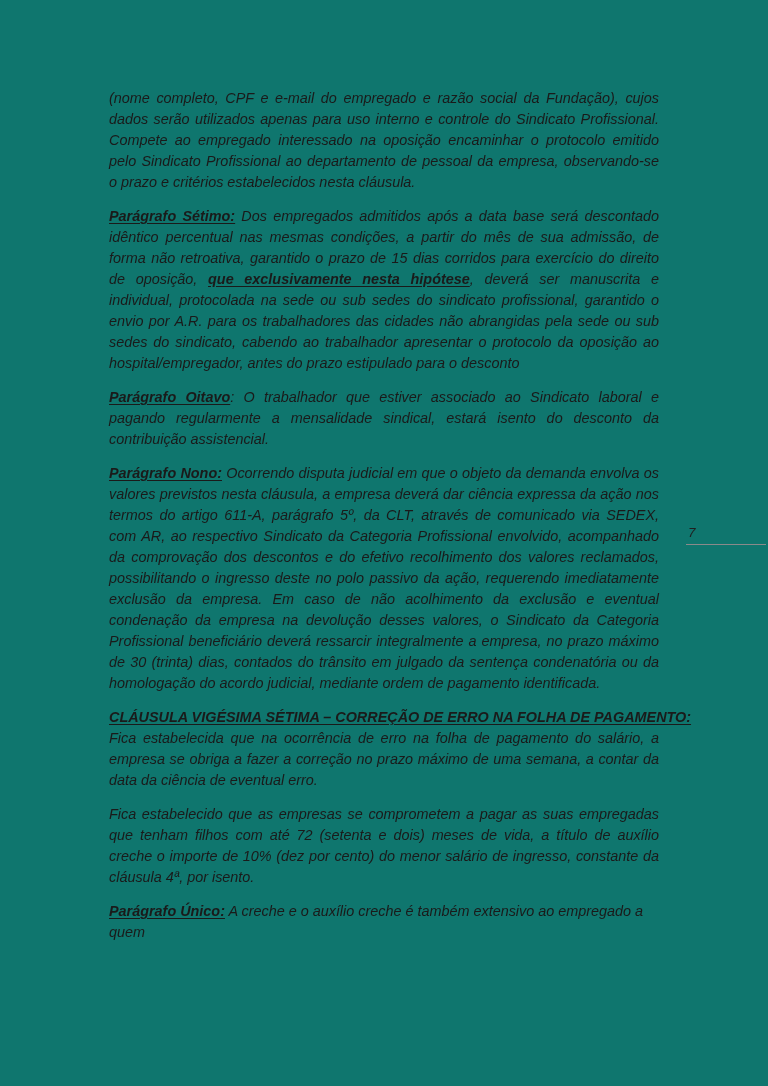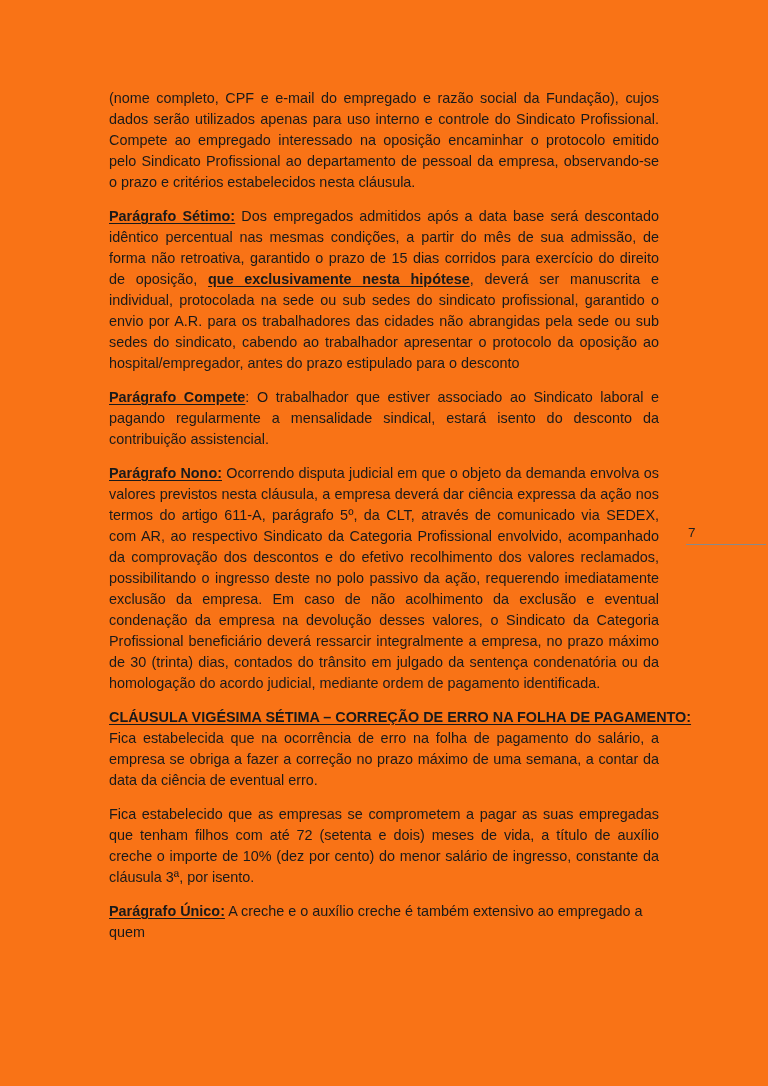--- a/index.html
+++ b/index.html
@@ -14,21 +14,22 @@
     position: relative;
     overflow: hidden;
     font-family: "Liberation Sans", "DejaVu Sans", sans-serif;
     color: #1a1a1a;
     -webkit-font-smoothing: antialiased;
   }
 
   .page {
     position: absolute;
     inset: 0;
-    background: #f97316;
+    background: #0f766e;
+    font-style: italic;
   }
 
   
   .doc-body {
     position: absolute;
     left: 109px;
     top: 88px;
     width: 550px;
   }
 
@@ -104,35 +105,35 @@
 
     <p class="para">
       <span>(nome completo, CPF e e-mail do empregado e razão social da Fundação), cujos dados serão utilizados apenas para uso interno e controle do Sindicato Profissional. Compete ao empregado interessado na oposição encaminhar o protocolo emitido pelo Sindicato Profissional ao departamento de pessoal da empresa, observando-se o prazo e critérios estabelecidos nesta cláusula.</span>
     </p>
 
     <p class="para">
       <span class="label">Parágrafo Sétimo:</span><span> Dos empregados admitidos após a data base será descontado idêntico percentual nas mesmas condições, a partir do mês de sua admissão, de forma não retroativa, garantido o prazo de 15 dias corridos para exercício do direito de oposição, </span><span class="inline-emph">que exclusivamente nesta hipótese</span><span>, deverá ser manuscrita e individual, protocolada na sede ou sub sedes do sindicato profissional, garantido o envio por A.R. para os trabalhadores das cidades não abrangidas pela sede ou sub sedes do sindicato, cabendo ao trabalhador apresentar o protocolo da oposição ao hospital/empregador, antes do prazo estipulado para o desconto</span>
     </p>
 
     <p class="para">
-      <span class="label">Parágrafo Compete</span><span>: O trabalhador que estiver associado ao Sindicato laboral e pagando regularmente a mensalidade sindical, estará isento do desconto da contribuição assistencial.</span>
+      <span class="label">Parágrafo Oitavo</span><span>: O trabalhador que estiver associado ao Sindicato laboral e pagando regularmente a mensalidade sindical, estará isento do desconto da contribuição assistencial.</span>
     </p>
 
     <p class="para">
       <span class="label">Parágrafo Nono:</span><span> Ocorrendo disputa judicial em que o objeto da demanda envolva os valores previstos nesta cláusula, a empresa deverá dar ciência expressa da ação nos termos do artigo 611-A, parágrafo 5</span><span>º</span><span>, da CLT, através de comunicado via SEDEX, com AR, ao respectivo Sindicato da Categoria Profissional envolvido, acompanhado da comprovação dos descontos e do efetivo recolhimento dos valores reclamados, possibilitando o ingresso deste no polo passivo da ação, requerendo imediatamente exclusão da empresa.  Em caso de não acolhimento da exclusão e eventual condenação da empresa na devolução desses valores, o Sindicato da Categoria Profissional beneficiário deverá ressarcir integralmente a empresa, no prazo máximo de 30 (trinta) dias, contados do trânsito em julgado da sentença condenatória ou da homologação do acordo judicial, mediante ordem de pagamento identificada.</span>
     </p>
 
 
     <p class="clause-heading">CLÁUSULA VIGÉSIMA SÉTIMA – CORREÇÃO DE ERRO NA FOLHA DE PAGAMENTO:</p>
     <p class="para">
       <span>Fica estabelecida que na ocorrência de erro na folha de pagamento do salário, a empresa se obriga a fazer a correção no prazo máximo de uma semana, a contar da data da ciência de eventual erro.</span>
     </p>
 
     <p class="para">
-      <span>Fica estabelecido que as empresas se comprometem a pagar as suas empregadas que tenham filhos com até 72 (setenta e dois) meses de vida, a título de auxílio creche o importe de 10% (dez por cento) do menor salário de ingresso, constante da cláusula 3</span><span>ª</span><span>, por isento.</span>
+      <span>Fica estabelecido que as empresas se comprometem a pagar as suas empregadas que tenham filhos com até 72 (setenta e dois) meses de vida, a título de auxílio creche o importe de 10% (dez por cento) do menor salário de ingresso, constante da cláusula 4</span><span>ª</span><span>, por isento.</span>
     </p>
 
     <p class="para no-justify">
       <span class="label">Parágrafo Único:</span><span> A creche e o auxílio creche é também extensivo ao empregado a quem</span>
     </p>
 
   </div>
 
   <div class="page-marker">
     <div class="num">7</div>

